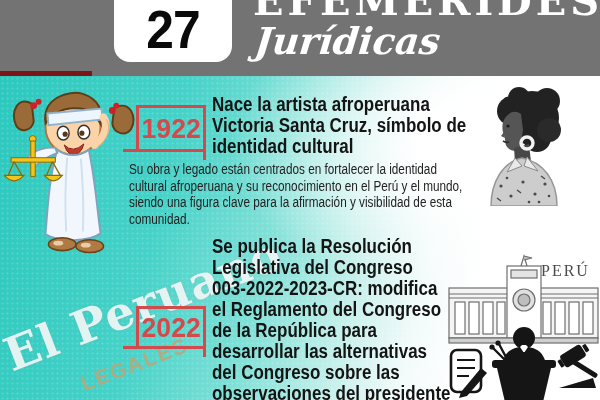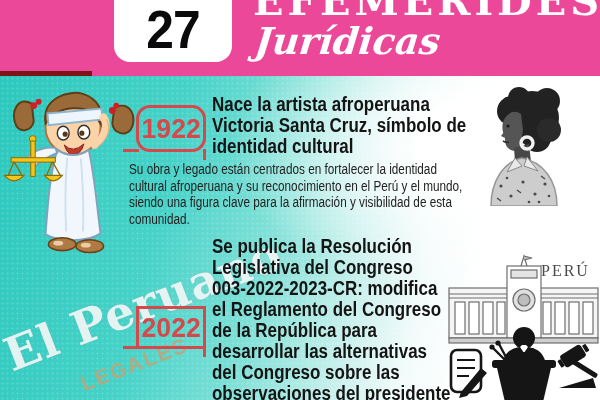--- a/index.html
+++ b/index.html
@@ -1,21 +1,21 @@
 <!DOCTYPE html>
 <html><head>
 <meta charset="utf-8">
 <style>
   html,body{margin:0;padding:0;background:#888;}
   .canvas{
     position:relative;width:600px;height:400px;overflow:hidden;
     font-family:"Liberation Sans",sans-serif;background:#fff;
   }
   
-  .header{position:absolute;left:0;top:0;width:600px;height:76px;background:#ec4899;z-index:5;}
+  .header{position:absolute;left:0;top:0;width:600px;height:76px;background:#737373;z-index:5;}
   .header-accent{position:absolute;left:0;top:71px;width:92px;height:5px;background:#7c1517;}
   .day-badge{
     position:absolute;left:114px;top:-26px;width:118px;height:88px;background:#fff;
     border-radius:16px;display:flex;align-items:center;justify-content:center;
     padding-top:22px;box-sizing:border-box;
   }
   .day-badge span{
     font-size:54px;font-weight:bold;color:#0a0a0a;letter-spacing:-1px;
     transform:scaleX(.92);display:inline-block;
   }
@@ -46,21 +46,21 @@
     position:absolute;border:3px solid var(--red);color:var(--red);
     display:flex;align-items:center;justify-content:center;background:transparent;
   }
   .year-box span{font-size:28px;font-weight:bold;transform:scaleX(.95);letter-spacing:0;}
   .year-box::before{ 
     content:"";position:absolute;left:-16px;bottom:-3px;width:16px;height:3px;background:var(--red);
   }
   .year-box::after{ 
     content:"";position:absolute;right:-3px;top:100%;width:3px;height:11px;background:var(--red);
   }
-  .year-1922{left:136px;top:29px;width:64px;height:41px;border-radius:14px;}
+  .year-1922{left:136px;top:29px;width:64px;height:41px;}
   .year-2022{left:136px;top:230px;width:64px;height:37px;}
   
   .entry-title{
     position:absolute;font-weight:bold;font-size:19.5px;line-height:21px;color:#141414;
     white-space:pre-line;transform:scaleX(.87);transform-origin:left top;letter-spacing:0;
   }
   .title-1922{left:212px;top:18px;width:320px;}
   .title-2022{left:212px;top:160px;width:330px;}
   .entry-body{
     position:absolute;left:129px;top:85px;width:420px;font-size:14px;line-height:16.5px;

